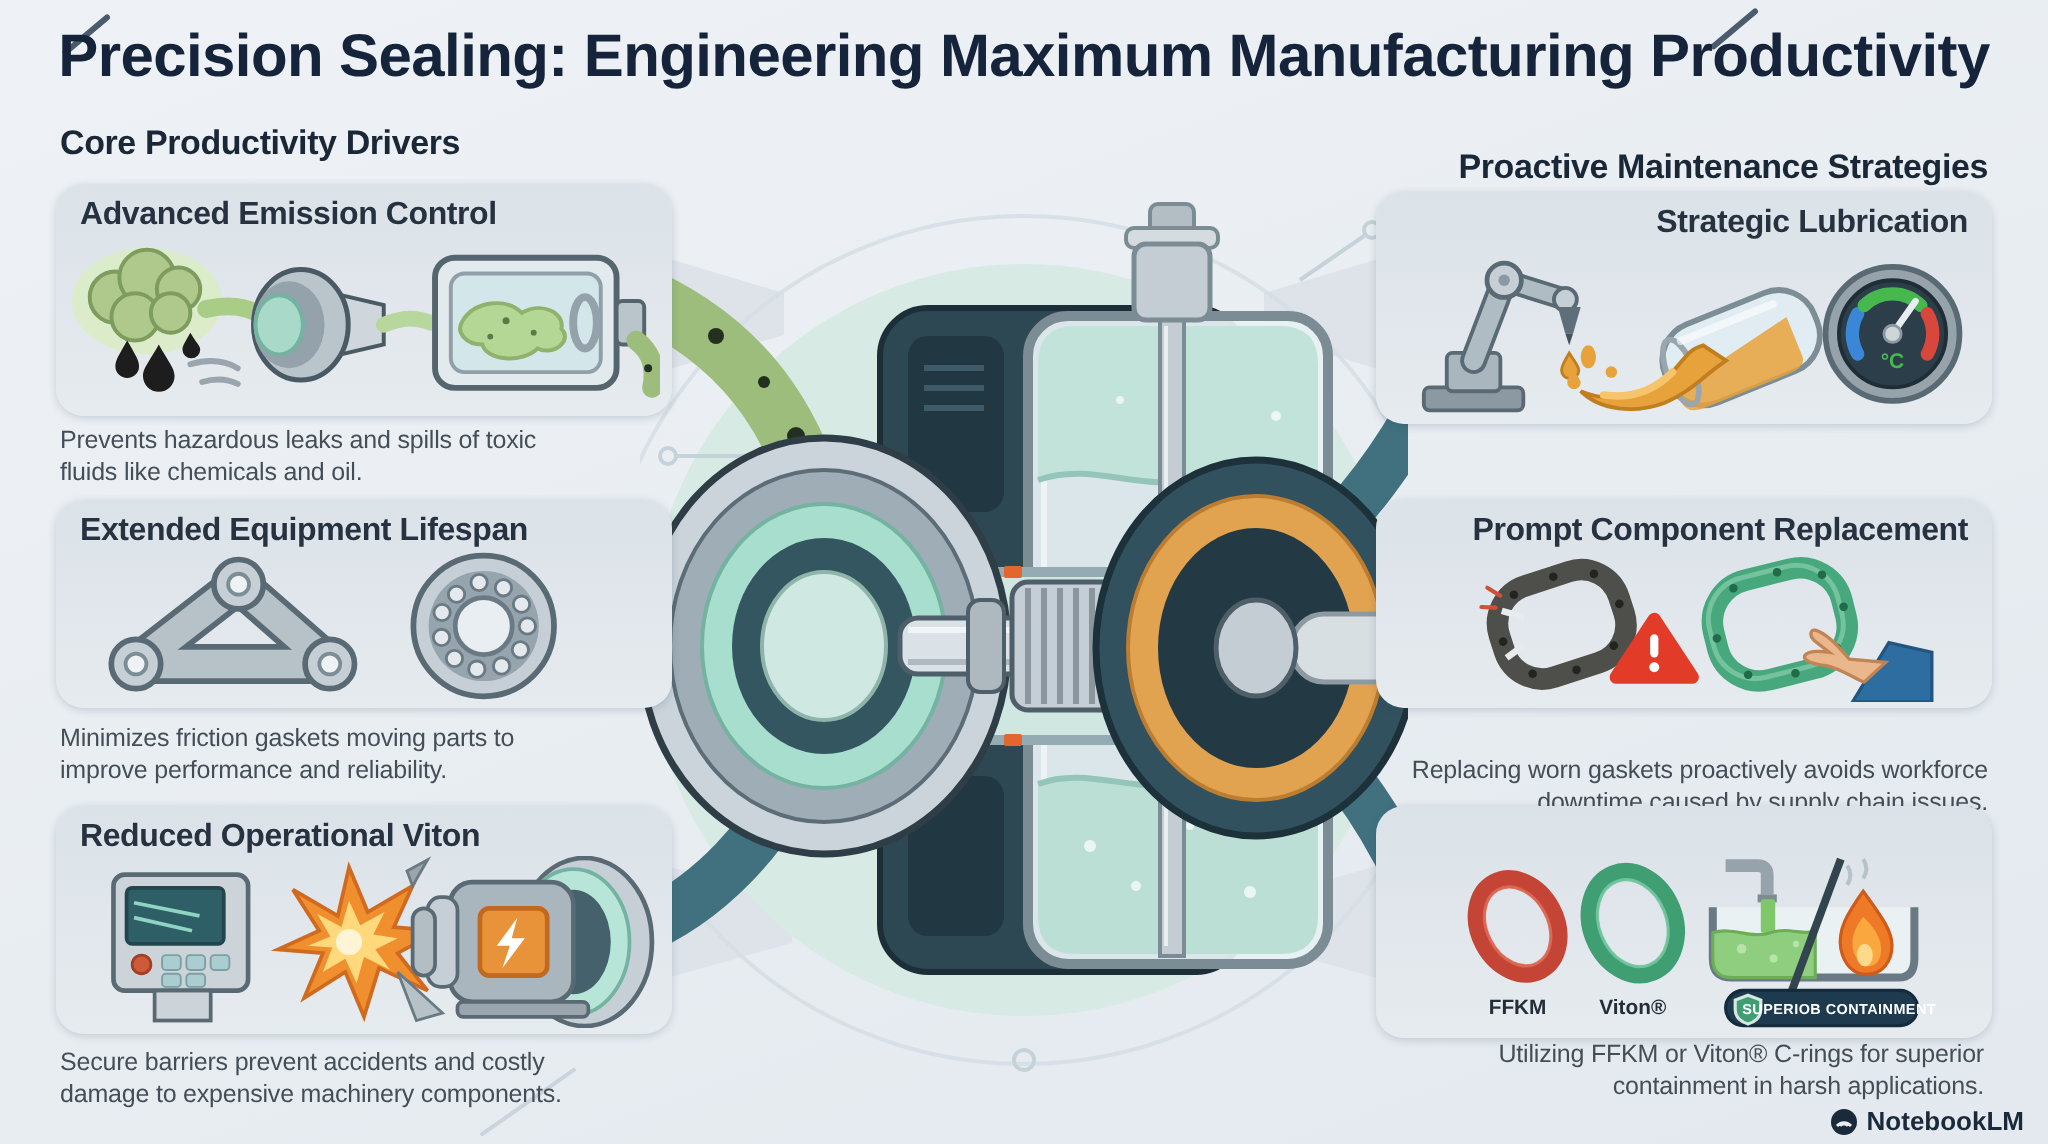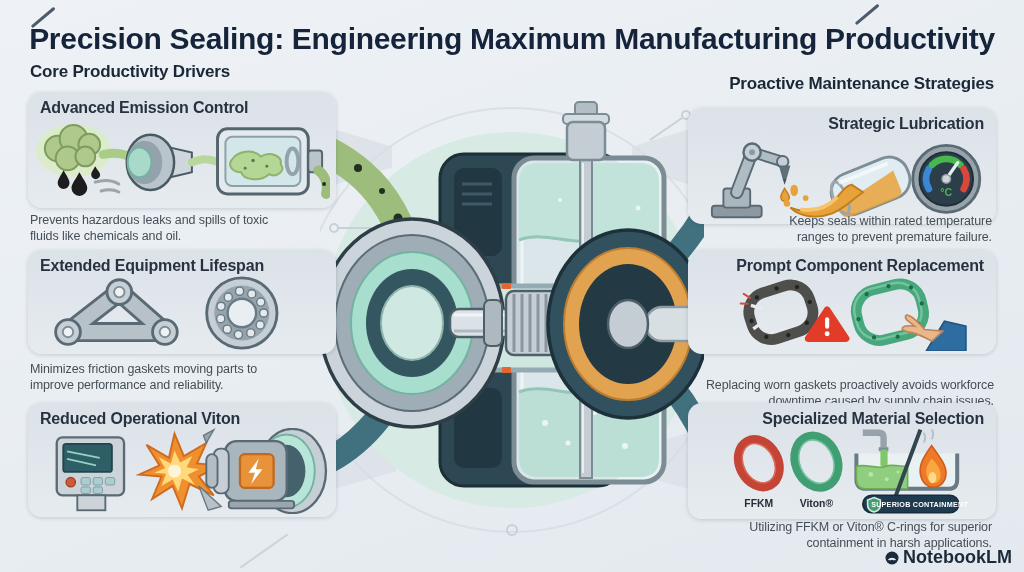--- a/index.html
+++ b/index.html
@@ -2,21 +2,21 @@
 <html><head>
 <meta charset="utf-8">
 <style>
   html,body{margin:0;padding:0;background:#dfe5ea;}
   .canvas{
     position:relative;width:1024px;height:572px;overflow:hidden;
     background:linear-gradient(160deg,#eef2f6 0%,#e8edf2 55%,#e3e9ee 100%);
     font-family:"Liberation Sans",sans-serif;
   }
   .title{
-    position:absolute;left:0;right:0;top:6px;margin:16px;
+    position:absolute;left:0;right:0;top:6px;margin:6px;
     text-align:center;white-space:nowrap;
     font-size:30px;font-weight:bold;letter-spacing:-0.3px;color:#15243a;
   }
   .deco-line{position:absolute;height:2.5px;background:#23344a;opacity:.8;border-radius:2px;}
   .dl1{left:28px;top:16px;width:30px;transform:rotate(-40deg);}
   .dl2{left:852px;top:13px;width:30px;transform:rotate(-40deg);}
   .dl3{left:235px;top:550px;width:58px;height:2px;background:#c3ced8;transform:rotate(-35deg);}
   .col-header{position:absolute;top:62px;font-size:17px;font-weight:bold;color:#1a2736;letter-spacing:-0.2px;}
   .ch-left{left:30px;}
   .ch-right{left:688px;width:306px;text-align:right;margin-top:12px;}
@@ -31,36 +31,36 @@
   .t-r3{left:626px;top:432px;width:66px;height:58px;}
   .center-art{position:absolute;left:320px;top:88px;width:384px;height:460px;}
   .card{
     position:absolute;width:308px;border-radius:14px;
     background:linear-gradient(180deg,#dbe2e8 0%,#e6ebef 100%);
     box-shadow:0 1px 4px rgba(40,60,80,.20);
   }
   .c-l1{left:28px;top:92px;height:116px;}
   .c-l2{left:28px;top:250px;height:104px;}
   .c-l3{left:28px;top:403px;height:114px;}
-  .c-r1{left:688px;top:108px;height:116px;}
+  .c-r1{left:688px;top:96px;height:116px;}
   .c-r2{left:688px;top:250px;height:104px;}
   .c-r3{left:688px;top:403px;height:116px;}
   .card-title{font-size:16px;font-weight:bold;color:#273240;letter-spacing:-0.2px;padding:7px 12px 0 12px;}
   .card.right .card-title{text-align:right;}
   .art{position:absolute;left:6px;right:6px;top:25px;bottom:3px;width:calc(100% - 12px);height:auto;max-height:calc(100% - 28px);}
   .caption{position:absolute;margin:0;font-size:12.5px;line-height:1.24;color:#454e57;letter-spacing:-0.1px;}
   .cap-r{text-align:right;}
   .cap-l1{left:30px;top:213px;width:240px;}
   .cap-l2{left:30px;top:362px;width:274px;}
   .cap-l3{left:30px;top:524px;width:280px;}
   .cap-r1{right:32px;top:214px;width:242px;}
   .cap-r2{right:30px;top:362px;width:308px;margin-top:16px;}
   .cap-r3{right:32px;top:520px;width:288px;}
   .watermark{position:absolute;right:12px;bottom:4px;display:flex;align-items:center;gap:4px;
-    color:#1b2a3a;font-size:18px;font-weight:bold;}
+    color:#1b2a3a;font-size:13px;font-weight:bold;}
 </style>
 </head>
 <body>
 
 <div class="canvas">
 
   <div class="deco-line dl1"></div>
   <div class="deco-line dl2"></div>
   <div class="deco-line dl3"></div>
 
@@ -303,20 +303,21 @@
         <ellipse cx="262" cy="46" rx="20" ry="28" fill="#44616c"></ellipse>
         <rect x="196" y="14" width="66" height="64" rx="12" fill="#aab6bd" stroke="#5a6a74" stroke-width="2.5"></rect>
         <rect x="184" y="22" width="16" height="48" rx="7" fill="#c6cfd5" stroke="#5a6a74" stroke-width="2"></rect>
         <rect x="176" y="28" width="12" height="36" rx="6" fill="#b2bdc4" stroke="#5a6a74" stroke-width="2"></rect>
         <rect x="212" y="28" width="36" height="36" rx="5" fill="#e8923a" stroke="#c06a20" stroke-width="2.5"></rect>
         <polygon points="232,33 221,48 228,48 224,60 236,44 229,44" fill="#ffffff"></polygon>
         <rect x="200" y="78" width="70" height="8" rx="3" fill="#9aa5ad" stroke="#5a6a74" stroke-width="2"></rect>
       </g>
     </svg>
   </section>
+  <p class="caption cap-l3">Secure barriers prevent accidents and costly damage to expensive machinery components.</p>
 
   <section class="card right c-r1">
     <div class="card-title">Strategic Lubrication</div>
     <svg class="art" viewBox="0 0 300 92">
       <g>
         <rect x="14" y="76" width="52" height="12" rx="3" fill="#8d99a2" stroke="#5a6a74" stroke-width="2"></rect>
         <rect x="26" y="58" width="28" height="20" rx="3" fill="#aab6bd" stroke="#5a6a74" stroke-width="2"></rect>
         <line x1="40" y1="62" x2="56" y2="20" stroke="#5a6a74" stroke-width="14" stroke-linecap="round"></line>
         <line x1="40" y1="62" x2="56" y2="20" stroke="#b0bcc3" stroke-width="10" stroke-linecap="round"></line>
         <line x1="56" y1="20" x2="88" y2="30" stroke="#5a6a74" stroke-width="12" stroke-linecap="round"></line>
@@ -346,21 +347,20 @@
         <circle cx="259" cy="48" r="28" fill="#2c3e4a" stroke="#1e2d36" stroke-width="2"></circle>
         <path d="M 240.8 58.5 A 21 21 0 0 1 240.8 37.5" stroke="#3a87d8" stroke-width="7" fill="none" stroke-linecap="round"></path>
         <path d="M 244.2 33.2 A 21 21 0 0 1 273.8 33.2" stroke="#46b84e" stroke-width="7" fill="none" stroke-linecap="round"></path>
         <path d="M 277.2 37.5 A 21 21 0 0 1 277.2 58.5" stroke="#d8473c" stroke-width="7" fill="none" stroke-linecap="round"></path>
         <line x1="259" y1="48" x2="271" y2="31" stroke="#e8edf0" stroke-width="3.5" stroke-linecap="round"></line>
         <circle cx="259" cy="48" r="4.5" fill="#cfd6da" stroke="#8d99a2" stroke-width="1.5"></circle>
         <text x="259" y="66" text-anchor="middle" font-size="11" font-weight="bold" fill="#46b84e">°C</text>
       </g>
     </svg>
   </section>
-  <p class="caption cap-r cap-r1">Keeps seals within rated temperature ranges to prevent premature failure.</p>
 
   <section class="card right c-r2">
     <div class="card-title">Prompt Component Replacement</div>
     <svg class="art" viewBox="0 0 300 92">
       <g transform="rotate(-18 76 45)">
         <rect x="38" y="16" width="76" height="58" rx="24" fill="none" stroke="#4e4e4a" stroke-width="13"></rect>
         <g fill="#23231f">
           <circle cx="54" cy="19" r="2.6"></circle>
             <circle cx="80" cy="16" r="2.6"></circle>
             <circle cx="104" cy="22" r="2.6"></circle>
@@ -400,21 +400,20 @@
       </g>
       <g>
         <polygon points="252,92 300,92 300,62 274,56" fill="#2e6da0" stroke="#235580" stroke-width="2"></polygon>
         <path d="M250 66 C244 59 238 52 231 49 C227 47 225 51 229 55 L238 62 C231 61 225 61 223 64 C222 67 228 69 236 70 C245 72 252 77 259 80 L272 68 Z" fill="#eab68c" stroke="#c08455" stroke-width="2"></path>
       </g>
     </svg>
   </section>
   <p class="caption cap-r cap-r2">Replacing worn gaskets proactively avoids workforce downtime caused by supply chain issues.</p>
 
   <section class="card right c-r3">
-    <div class="card-title">Specialized Material Selection</div>
     <svg class="art" viewBox="0 0 300 110">
       <g>
         <ellipse cx="46" cy="44" rx="24" ry="31" transform="rotate(-28 46 44)" fill="none" stroke="#c44536" stroke-width="11"></ellipse>
         <ellipse cx="46" cy="44" rx="19" ry="26" transform="rotate(-28 46 44)" fill="none" stroke="#de6a58" stroke-width="2" opacity=".9"></ellipse>
         <text x="46" y="99" text-anchor="middle" font-size="13" font-weight="bold" fill="#242e38">FFKM</text>
       </g>
       <g>
         <ellipse cx="118" cy="42" rx="26" ry="33" transform="rotate(-22 118 42)" fill="none" stroke="#3f9e72" stroke-width="11"></ellipse>
         <ellipse cx="118" cy="42" rx="21" ry="28" transform="rotate(-22 118 42)" fill="none" stroke="#77c6a2" stroke-width="2" opacity=".9"></ellipse>
         <text x="118" y="99" text-anchor="middle" font-size="13" font-weight="bold" fill="#242e38">Viton®</text>

